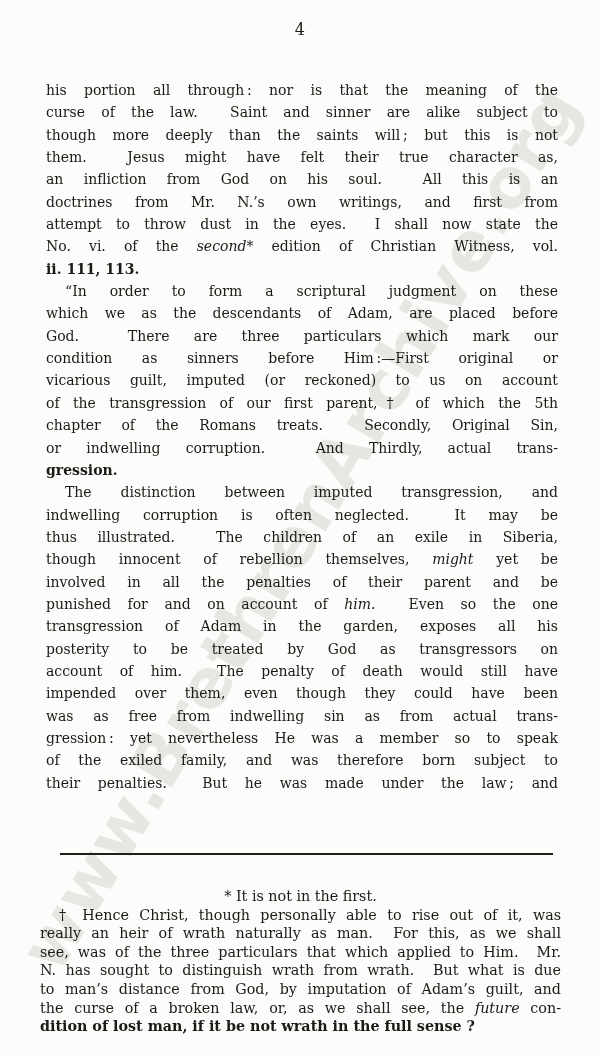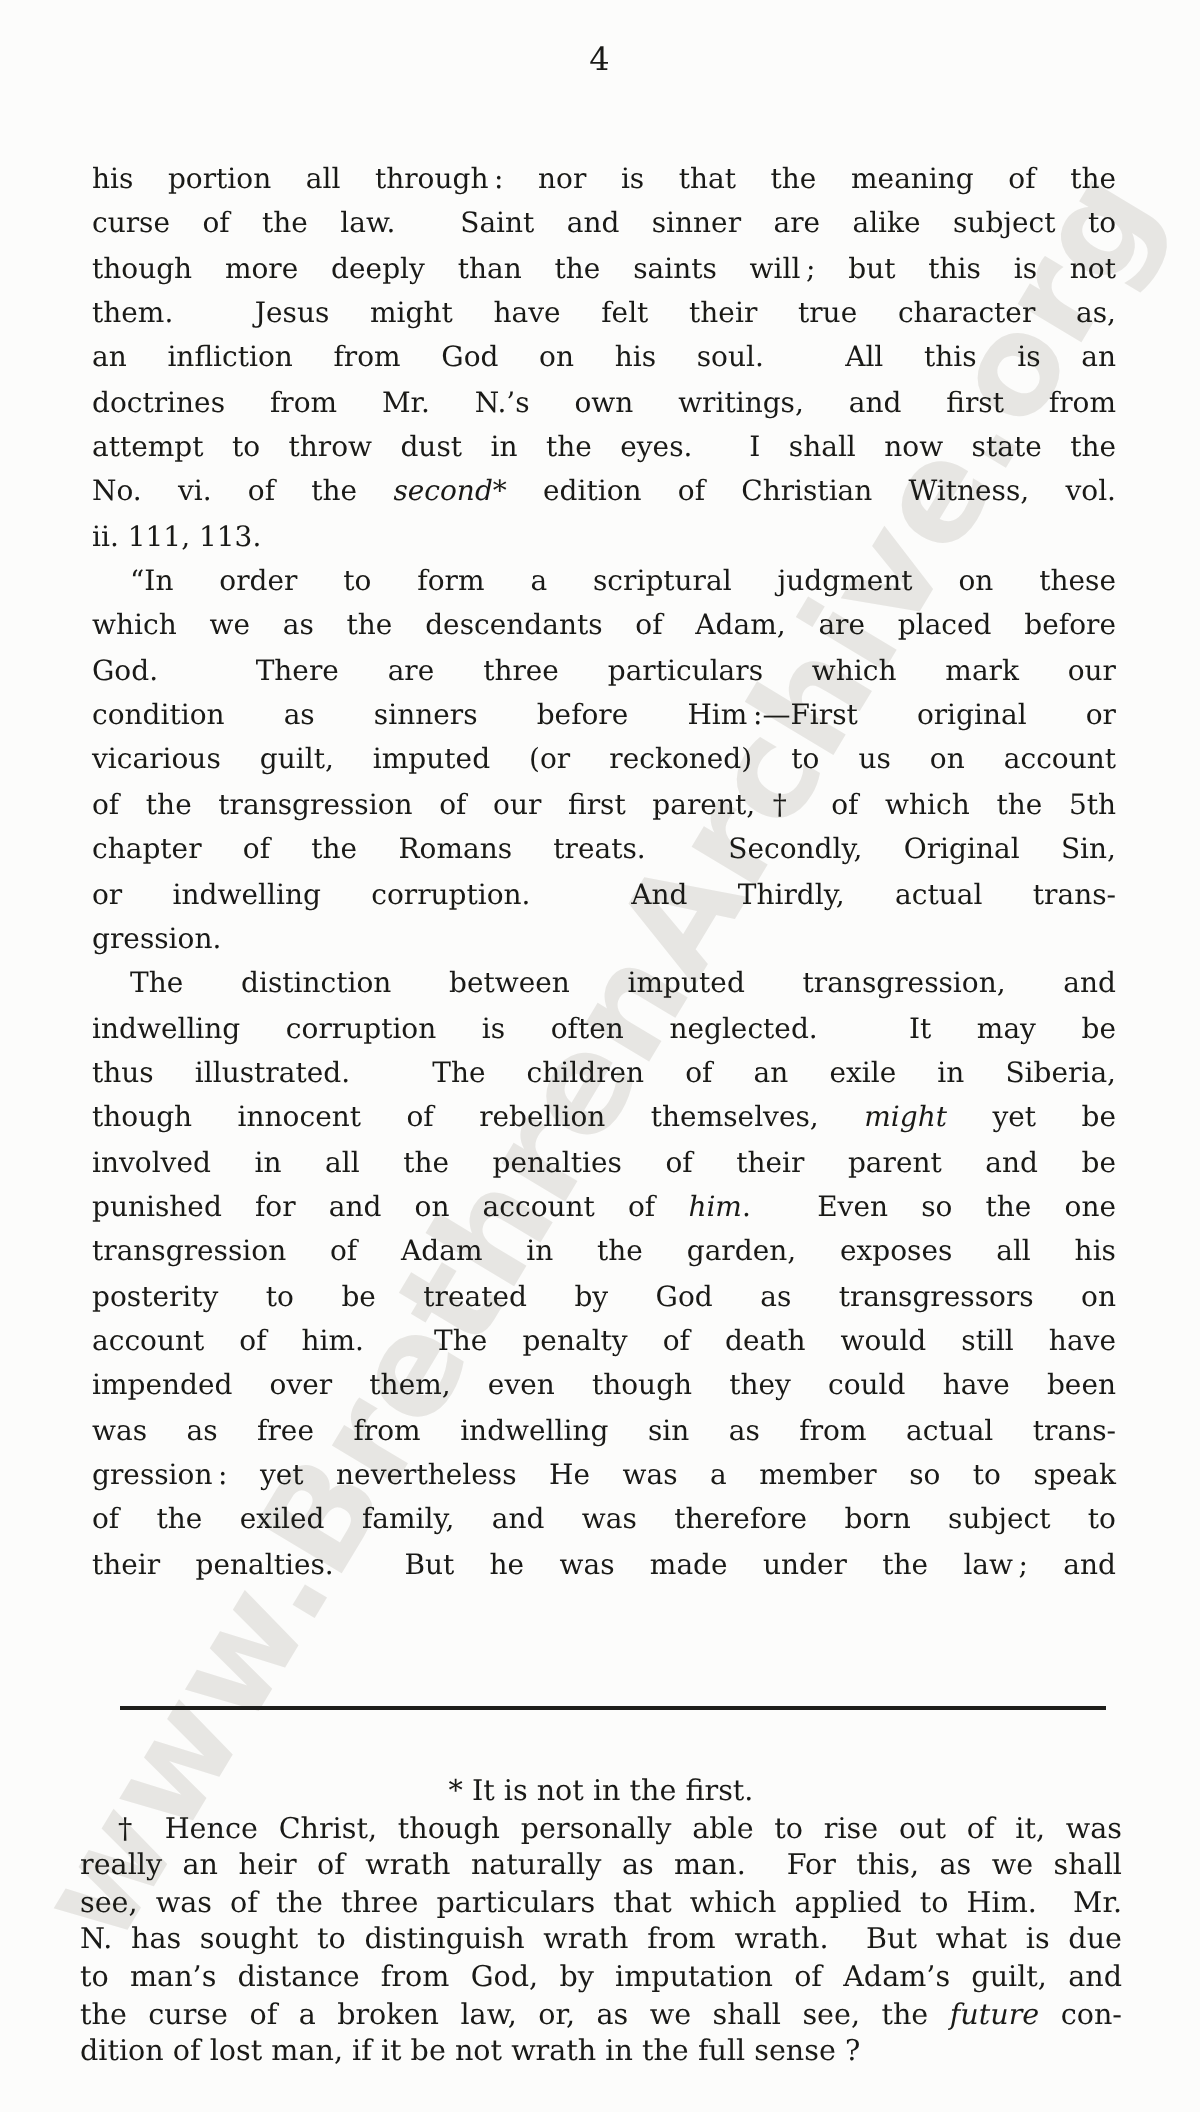--- a/index.html
+++ b/index.html
@@ -45,21 +45,21 @@
     position:absolute;
     top:866px;left:40px;width:521px;
     font-size:14.3px;
     line-height:18.6px;
   }
   .fn-star{ text-align:center; }
   .tline{
     text-align:justify;
     text-align-last:justify;
   }
-  .tline.nolast{ text-align-last:left; }
+  .tline.nolast{ text-align-last:left;font-weight:bold; }
   .tline.indent{ text-indent:19px; }
   .it{ font-style:italic; }
 </style>
 </head>
 <body>
 
 <div class="watermark">www.BrethrenArchive.org</div>
 
 <div class="page-number">4</div>
 

